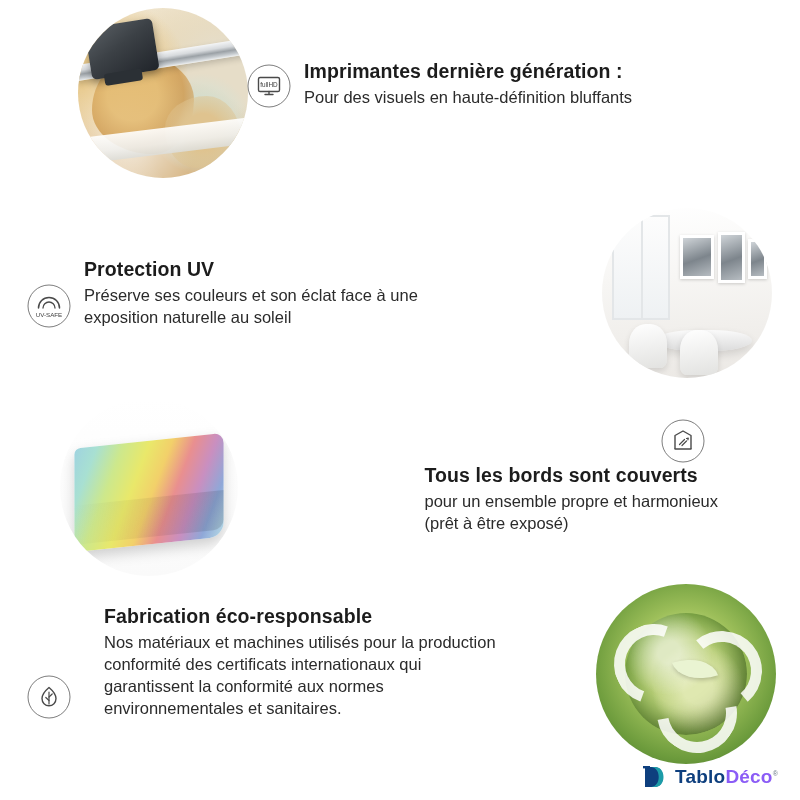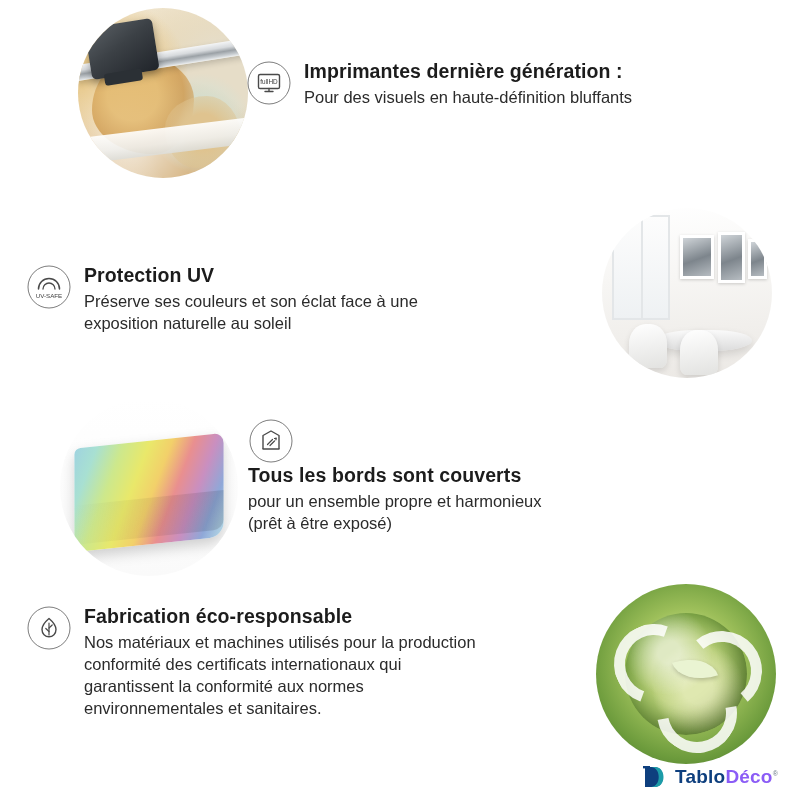--- a/index.html
+++ b/index.html
@@ -12,21 +12,21 @@
     background: #ffffff;
     font-family: "Liberation Sans", sans-serif;
     color: #1a1a1a;
     position: relative;
     overflow: hidden;
   }
 
   .feature {
     position: absolute;
     display: flex;
-    align-items: flex-start;
+    align-items: flex-end;
   }
 
   
   .photo {
     position: absolute;
     border-radius: 50%;
     overflow: hidden;
   }
 
   
@@ -258,23 +258,23 @@
     font-size: 16.5px;
     line-height: 1.33;
     color: #2b2b2b;
     margin: 0;
     font-weight: normal;
   }
   .f-body .ln { display: block; }
 
   
   #feature-printers { left: 246px; top: 60px;  width: 520px; }
-  #feature-uv       { left: 26px;  top: 264px; width: 520px; }
+  #feature-uv       { left: 26px;  top: 258px; width: 520px; }
   #feature-edges    { left: 248px; top: 418px; width: 470px; flex-direction: column; }
-  #feature-eco      { left: 26px;  top: 605px; width: 570px; }
+  #feature-eco      { left: 26px;  top: 605px; width: 570px; gap: 20px; }
 
   #feature-printers .f-body { font-size: 16.5px; }
 
   
   #brand-logo {
     position: absolute;
     right: 22px;
     bottom: 10px;
     display: flex;
     align-items: center;

